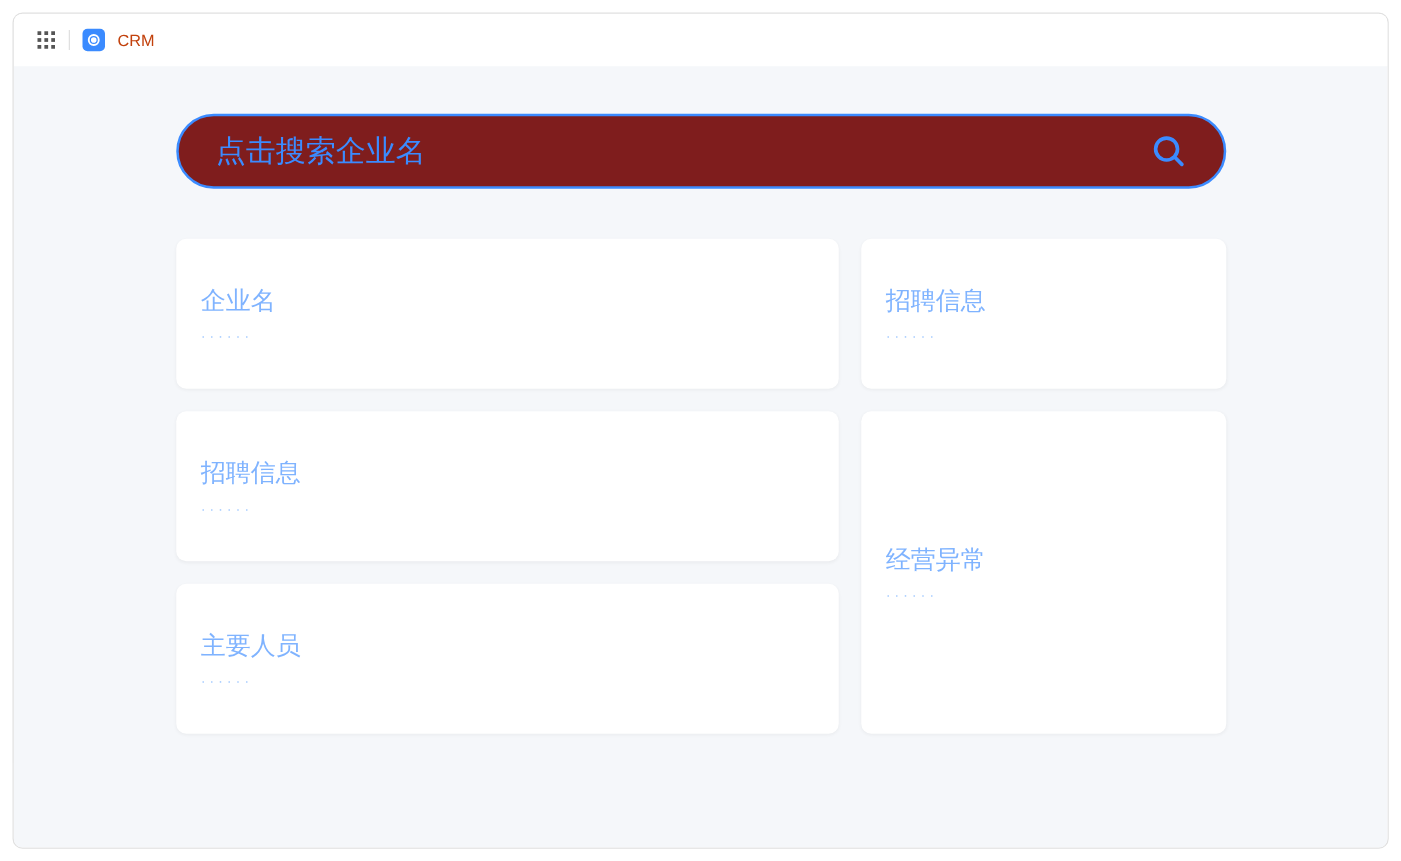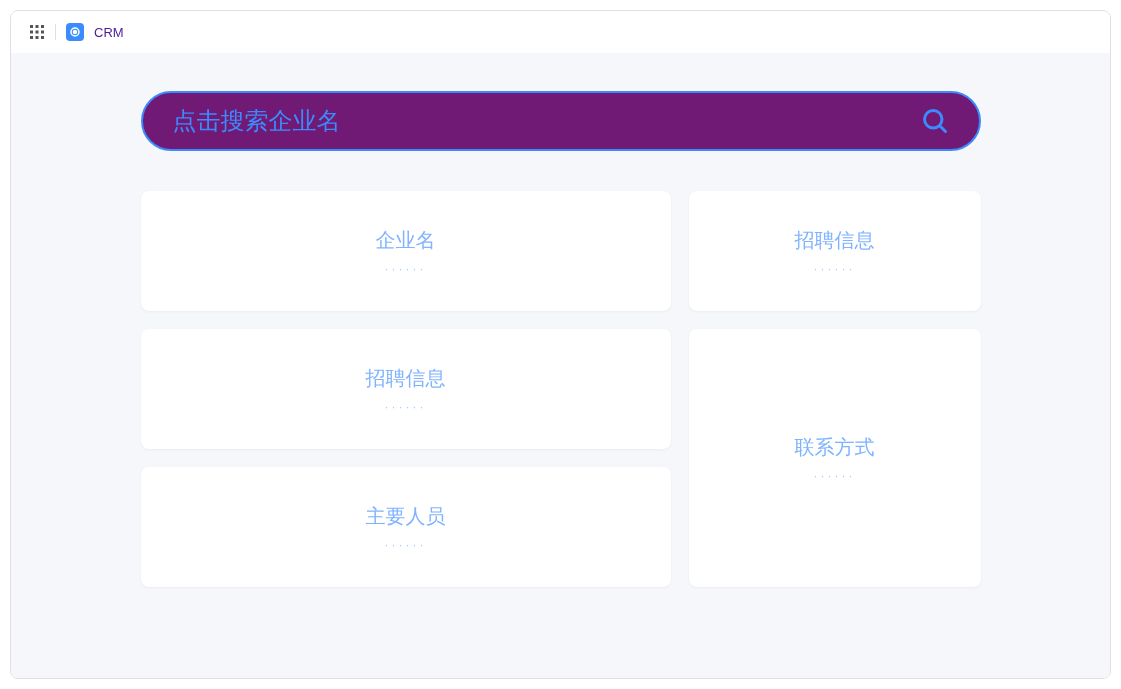--- a/index.html
+++ b/index.html
@@ -49,35 +49,35 @@
       align-items: center;
       justify-content: center;
     }
     .app-icon svg {
       width: 12px;
       height: 12px;
       color: #fff;
     }
     .app-label {
       font-size: 13px;
-      color: #4c1d95;
+      color: #c2410c;
       font-weight: 500;
     }
     .content-area {
       flex: 1;
       background: #f5f7fa;
       padding: 38px 100px 38px 100px;
       display: flex;
       flex-direction: column;
       align-items: center;
     }
     .search-bar {
       width: 840px;
       height: 60px;
-      background: #701a75;
+      background: #7f1d1d;
       border: 2px solid #3b8bff;
       border-radius: 30px;
       display: flex;
       align-items: center;
       padding: 0 30px;
       margin-bottom: 40px;
     }
     .search-placeholder {
       flex: 1;
       font-size: 24px;
@@ -104,21 +104,21 @@
     }
     .card-col.right {
       flex: 1;
     }
     .card {
       background: #fff;
       border-radius: 8px;
       box-shadow: 0 1px 3px rgba(0,0,0,0.05);
       display: flex;
       flex-direction: column;
-      align-items: center;
+      align-items: flex-start;
       justify-content: center;
       padding: 20px;
     }
     .card.small {
       height: 120px;
     }
     .card.tall {
       height: 258px;
     }
     .card-title {
@@ -186,19 +186,19 @@
           <div class="card-title">主要人员</div>
           <div class="card-dots">······</div>
         </div>
       </div>
       <div class="card-col right">
         <div class="card small">
           <div class="card-title">招聘信息</div>
           <div class="card-dots">······</div>
         </div>
         <div class="card tall">
-          <div class="card-title">联系方式</div>
+          <div class="card-title">经营异常</div>
           <div class="card-dots">······</div>
         </div>
       </div>
     </div>
   </div>
 </div>
 
 </body></html>

